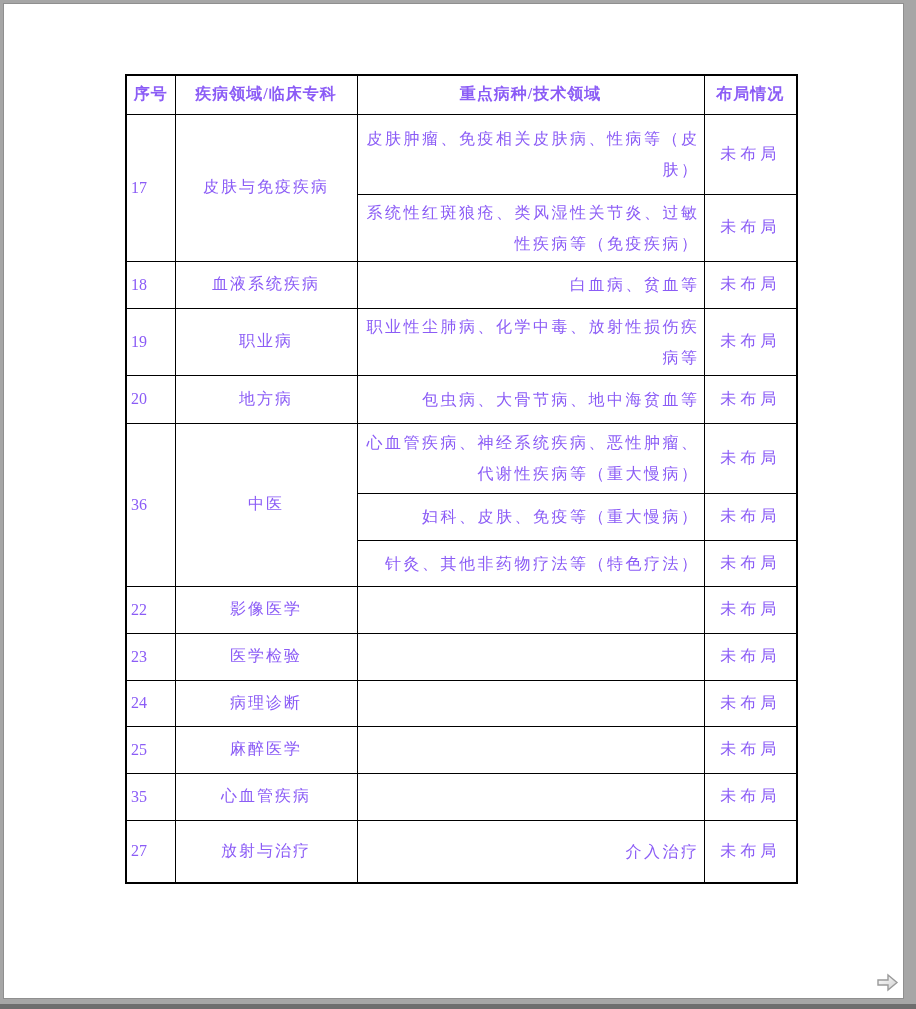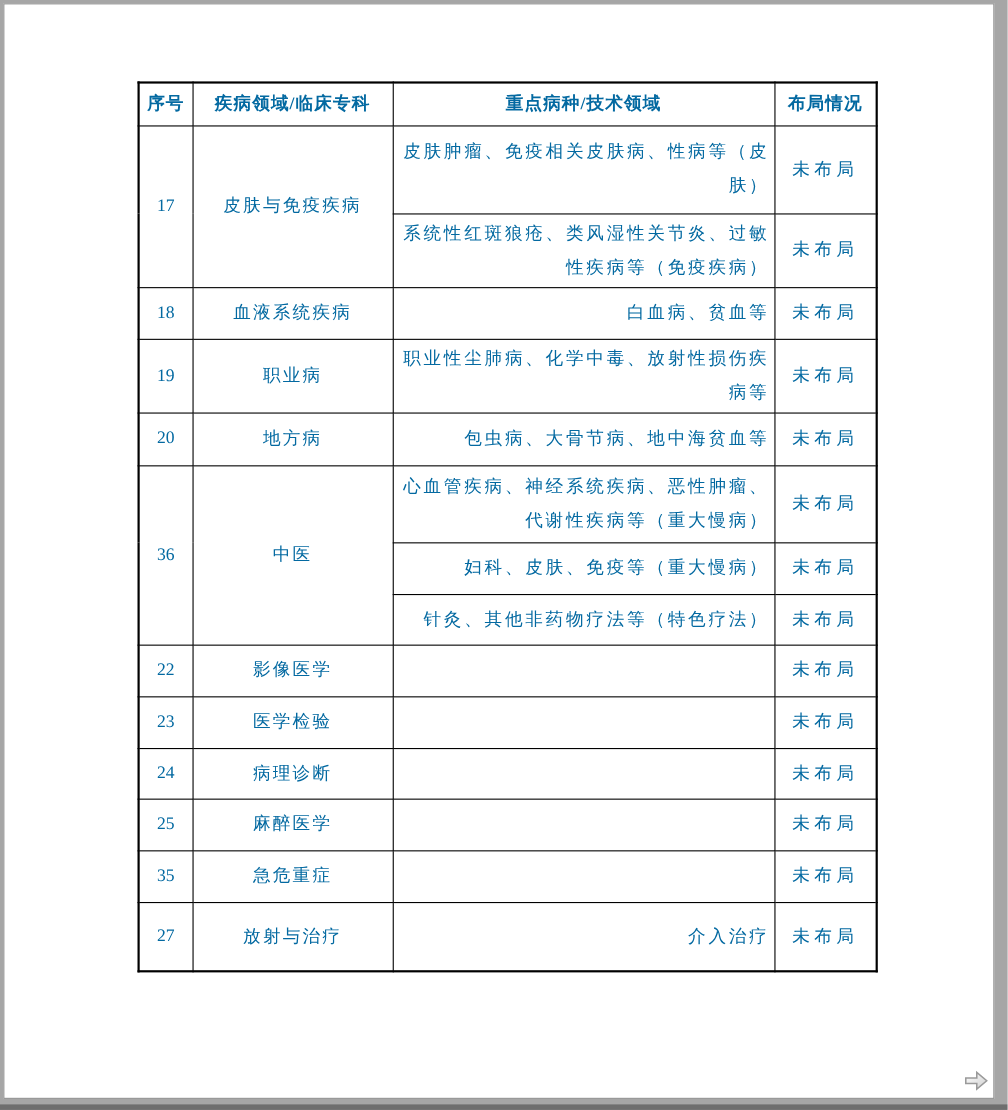--- a/index.html
+++ b/index.html
@@ -33,39 +33,38 @@
     background: #6e6e6e;
   }
   table.doc-table {
     position: absolute;
     left: 121px;
     top: 70px;
     width: 671px;
     border-collapse: collapse;
     table-layout: fixed;
     border: 2px solid #000;
-    color: #0369a1;
+    color: #8b5cf6;
   }
   table.doc-table th,
   table.doc-table td {
     border: 1px solid #000;
     font-size: 16px;
     font-weight: normal;
     vertical-align: middle;
     padding: 2px 4px;
     overflow: hidden;
   }
   table.doc-table th {
     font-weight: bold;
     text-align: center;
     letter-spacing: 1px;
     padding: 2px 1px;
   }
   td.c-no {
-    text-align: center;
     letter-spacing: 0;
   }
   td.c-spec {
     text-align: center;
     letter-spacing: 2px;
   }
   td.c-dis {
     text-align: right;
     letter-spacing: 2.5px;
     line-height: 31px;
@@ -176,21 +175,21 @@
 
       <tr style="height:47px">
         <td class="c-no">25</td>
         <td class="c-spec">麻醉医学</td>
         <td class="c-dis"></td>
         <td class="c-status">未布局</td>
       </tr>
 
       <tr style="height:47px">
         <td class="c-no">35</td>
-        <td class="c-spec">急危重症</td>
+        <td class="c-spec">心血管疾病</td>
         <td class="c-dis"></td>
         <td class="c-status">未布局</td>
       </tr>
 
       <tr style="height:63px">
         <td class="c-no">27</td>
         <td class="c-spec">放射与治疗</td>
         <td class="c-dis">介入治疗</td>
         <td class="c-status">未布局</td>
       </tr>

